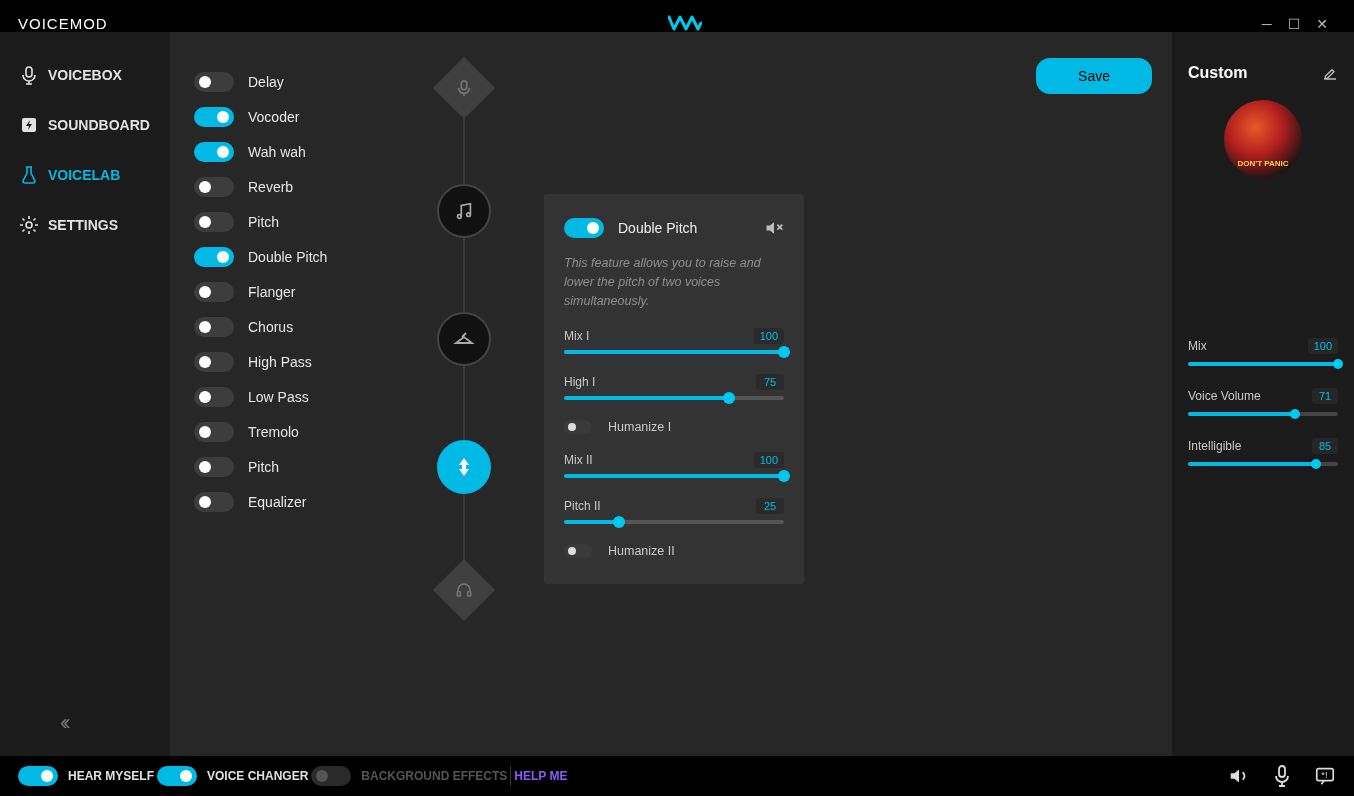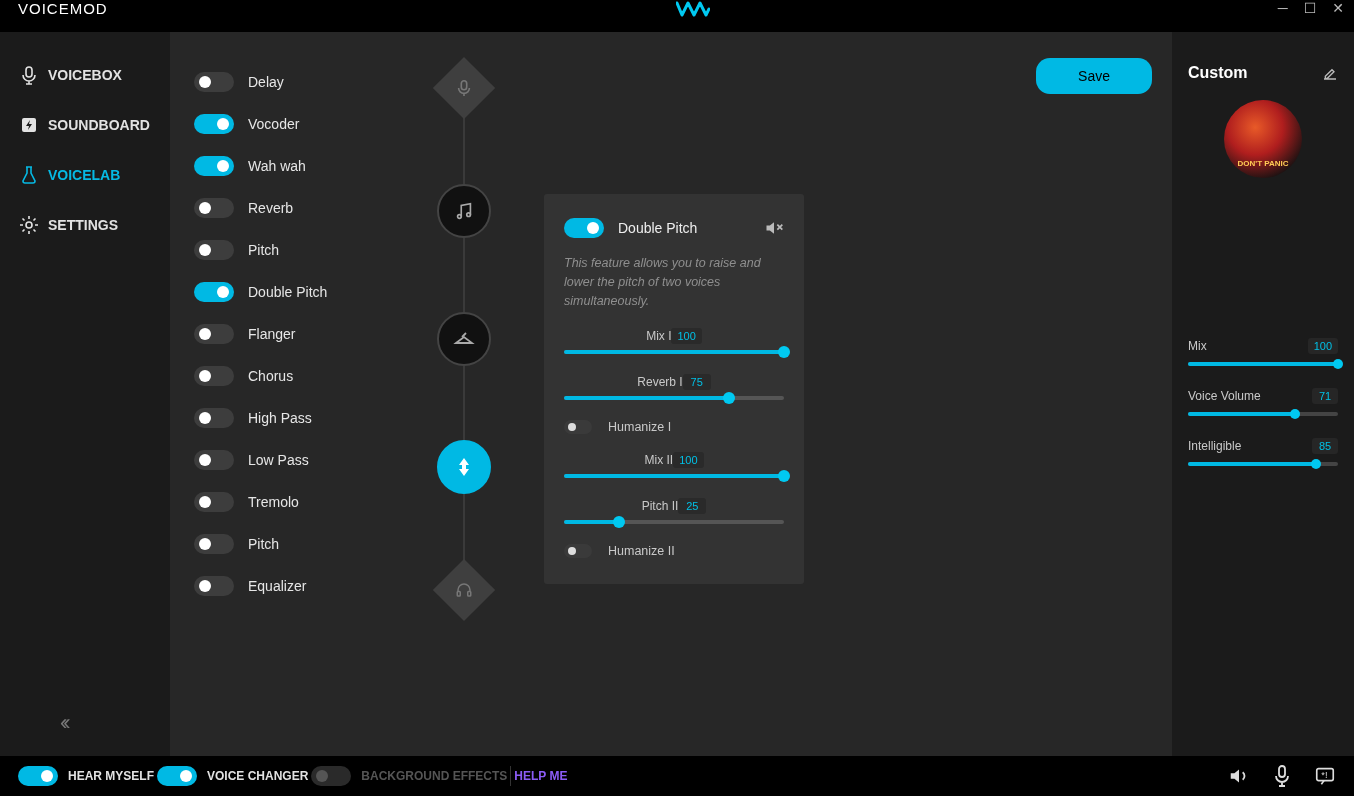--- a/index.html
+++ b/index.html
@@ -1,39 +1,39 @@
 <!DOCTYPE html>
 <html><head>
 <meta charset="utf-8">
 <style>
 * { margin: 0; padding: 0; box-sizing: border-box; font-family: -apple-system, BlinkMacSystemFont, "Segoe UI", Arial, sans-serif; }
 html, body { width: 1354px; height: 796px; background: #000; color: #e6e6e6; overflow: hidden; }
 
 
-.titlebar { height: 32px; background: #000; display: flex; align-items: flex-start; justify-content: space-between; padding: 0 10px 0 18px; }
+.titlebar { height: 32px; background: #000; display: flex; align-items: flex-end; justify-content: space-between; padding: 0 26px 0 18px; }
 .titlebar .app-name { font-size: 15px; letter-spacing: 1px; color: #fff; font-weight: 500; }
 .titlebar .logo { color: #00c9f1; font-weight: bold; }
 .titlebar .win-controls { display: flex; gap: 16px; color: #bbb; }
 .titlebar .win-controls span { cursor: pointer; font-size: 14px; }
 
 
 .body { display: flex; height: 724px; }
 
 
 .sidebar { width: 170px; background: #1b1b1b; display: flex; flex-direction: column; padding-top: 18px; }
 .sidebar .nav-item { display: flex; align-items: center; gap: 8px; padding: 14px 18px; color: #e2e2e2; font-size: 14px; font-weight: 600; cursor: pointer; }
 .sidebar .nav-item.active { color: #06b9e3; }
 .sidebar .nav-icon { width: 22px; height: 22px; display: flex; align-items: center; justify-content: center; }
 .sidebar .collapse { margin-top: auto; margin-bottom: 20px; padding-left: 60px; color: #777; font-size: 22px; letter-spacing: -4px; }
 
 
 .workspace { flex: 1; background: #272727; display: flex; padding: 34px 20px 20px 24px; position: relative; }
 
 
-.fx-list { width: 210px; display: flex; flex-direction: column; gap: 22px; padding-top: 6px; text-align: right; }
+.fx-list { width: 210px; display: flex; flex-direction: column; gap: 15px; padding-top: 6px; text-align: right; }
 .fx-row { display: flex; align-items: center; gap: 14px; }
 .fx-row .label { font-size: 14px; color: #e6e6e6; }
 
 
 .toggle { width: 40px; height: 20px; border-radius: 10px; background: #3d3d3d; position: relative; cursor: pointer; flex-shrink: 0; }
 .toggle .knob { width: 12px; height: 12px; border-radius: 50%; background: #fff; position: absolute; top: 4px; left: 5px; }
 .toggle.on { background: #00b9e4; }
 .toggle.on .knob { left: 23px; }
 
 
@@ -47,21 +47,21 @@
 .chain .diamond { width: 44px; height: 44px; transform: rotate(45deg); background: #3f3f3f; display: flex; align-items: center; justify-content: center; z-index: 2; }
 .chain .diamond .inner-d { transform: rotate(-45deg); color: #777; }
 .chain .spacer { height: 74px; width: 2px; background: #3a3a3a; }
 
 
 .detail { width: 260px; background: #333333; border-radius: 3px; padding: 24px 20px 26px 20px; margin-left: 20px; margin-top: 128px; align-self: flex-start; position: relative; }
 .detail .head { display: flex; align-items: center; gap: 14px; margin-bottom: 16px; }
 .detail .head .title { font-size: 14px; color: #eee; flex: 1; }
 .detail .mute { color: #bbb; cursor: pointer; }
 .detail .desc { color: #8f8f8f; font-size: 12.5px; font-style: italic; line-height: 1.5; margin-bottom: 18px; }
-.detail .param-label-row { display: flex; justify-content: center; align-items: center; margin-bottom: 6px; }
+.detail .param-label-row { display: flex; justify-content: space-between; align-items: center; margin-bottom: 6px; }
 .detail .param-label-row .plabel { font-size: 12px; color: #c9c9c9; }
 .detail .param-label-row .pval { background: #2a2a2a; color: #00c0e6; font-size: 11px; padding: 2px 6px; border-radius: 3px; min-width: 28px; text-align: center; }
 .detail .slider { height: 4px; background: #555; border-radius: 2px; position: relative; margin-bottom: 20px; }
 .detail .slider .fill { height: 100%; background: #00b9e4; border-radius: 2px; }
 .detail .slider .thumb { width: 12px; height: 12px; border-radius: 50%; background: #00c9f1; position: absolute; top: -4px; transform: translateX(-50%); }
 .detail .hrow { display: flex; align-items: center; gap: 16px; margin-bottom: 18px; }
 .detail .hrow .hlabel { font-size: 12.5px; color: #c9c9c9; }
 
 
 .save-btn { position: absolute; top: 26px; right: 20px; background: #00b9e4; color: #000; border: none; padding: 10px 42px; font-size: 14px; border-radius: 14px; cursor: pointer; font-weight: 500; }
@@ -294,21 +294,21 @@
       <div class="param-label-row">
           <span class="plabel">Mix I</span>
           <span class="pval">100</span>
         </div>
       <div class="slider">
           <div class="fill" style="width:100%"></div>
           <div class="thumb" style="left:100%"></div>
         </div>
 
       <div class="param-label-row">
-          <span class="plabel">Reverb I</span>
+          <span class="plabel">High I</span>
           <span class="pval">75</span>
         </div>
       <div class="slider">
           <div class="fill" style="width:75%"></div>
           <div class="thumb" style="left:75%"></div>
         </div>
 
       <div class="hrow">
           <div class="dot-toggle">
             <div class="kn"></div>

